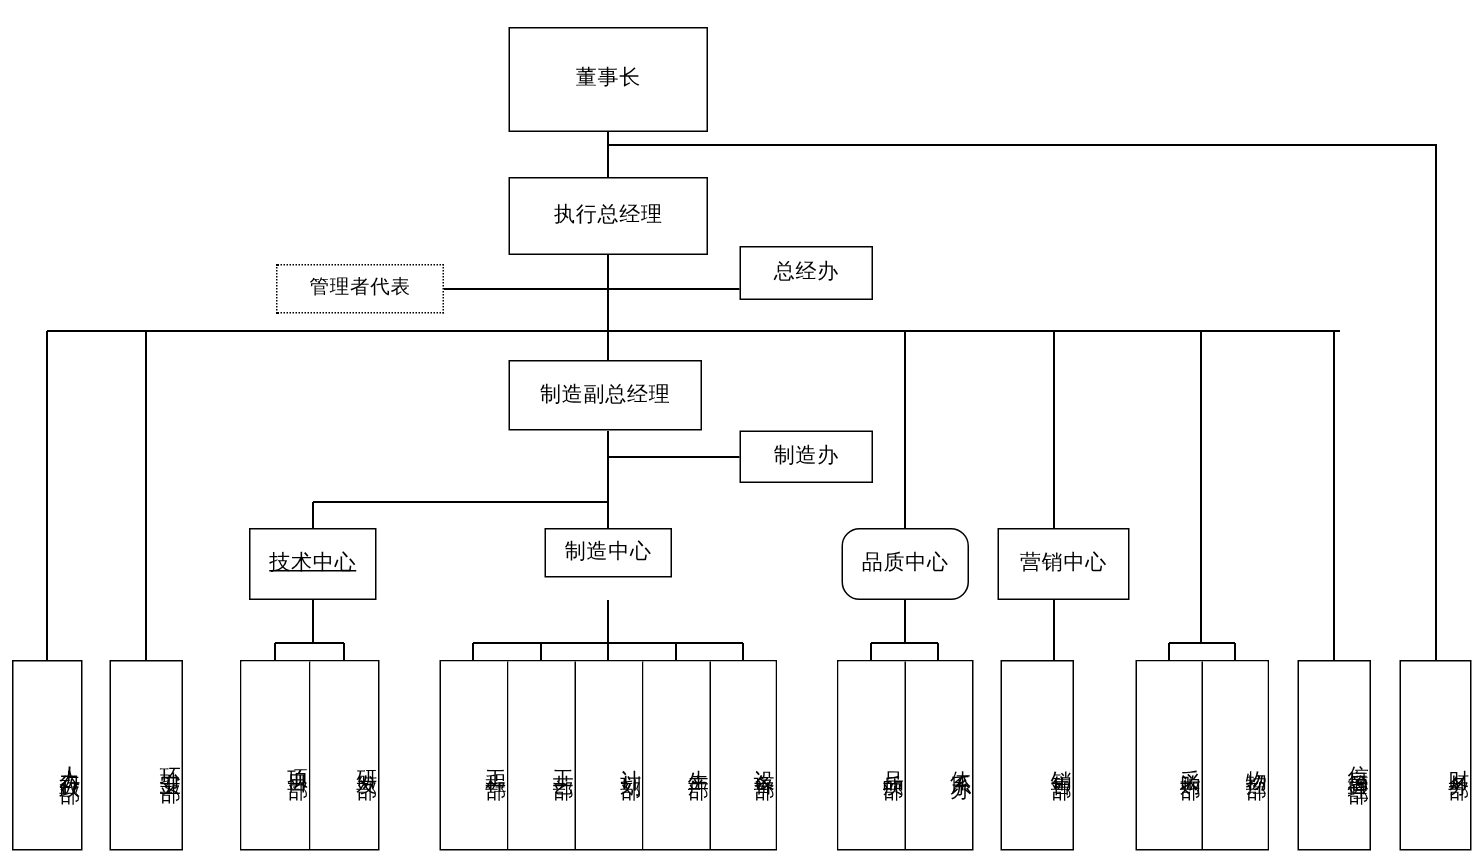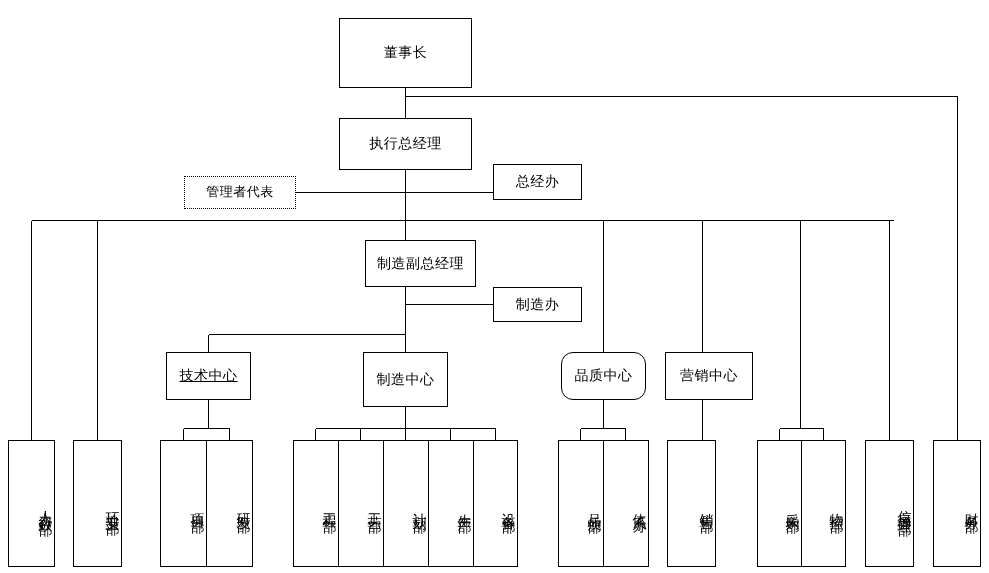--- a/index.html
+++ b/index.html
@@ -142,33 +142,33 @@
   </div>
 
   <div class="node dashed" style="left:184px; top:176px; width:112px; height:33px; font-size:13px;">
     <span class="node-label">管理者代表</span>
   </div>
 
   <div class="node" style="left:493px; top:164px; width:89px; height:36px;">
     <span class="node-label">总经办</span>
   </div>
 
-  <div class="node" style="left:339px; top:240px; width:111px; height:47px;margin-left:26px;">
+  <div class="node" style="left:339px; top:240px; width:129px; height:47px;">
     <span class="node-label">制造副总经理</span>
   </div>
 
   <div class="node" style="left:493px; top:287px; width:89px; height:35px;">
     <span class="node-label">制造办</span>
   </div>
 
   <div class="node" style="left:166px; top:352px; width:85px; height:48px;text-decoration:underline;">
     <span class="node-label">技术中心</span>
   </div>
 
-  <div class="node" style="left:363px; top:352px; width:85px; height:55px;">
+  <div class="node" style="left:363px; top:352px; width:85px; height:33px;">
     <span class="node-label">制造中心</span>
   </div>
 
   <div class="node" style="left:561px; top:352px; width:85px; height:48px;border-radius:12px;">
     <span class="node-label">品质中心</span>
   </div>
 
   <div class="node" style="left:665px; top:352px; width:88px; height:48px;">
     <span class="node-label">营销中心</span>
   </div>

